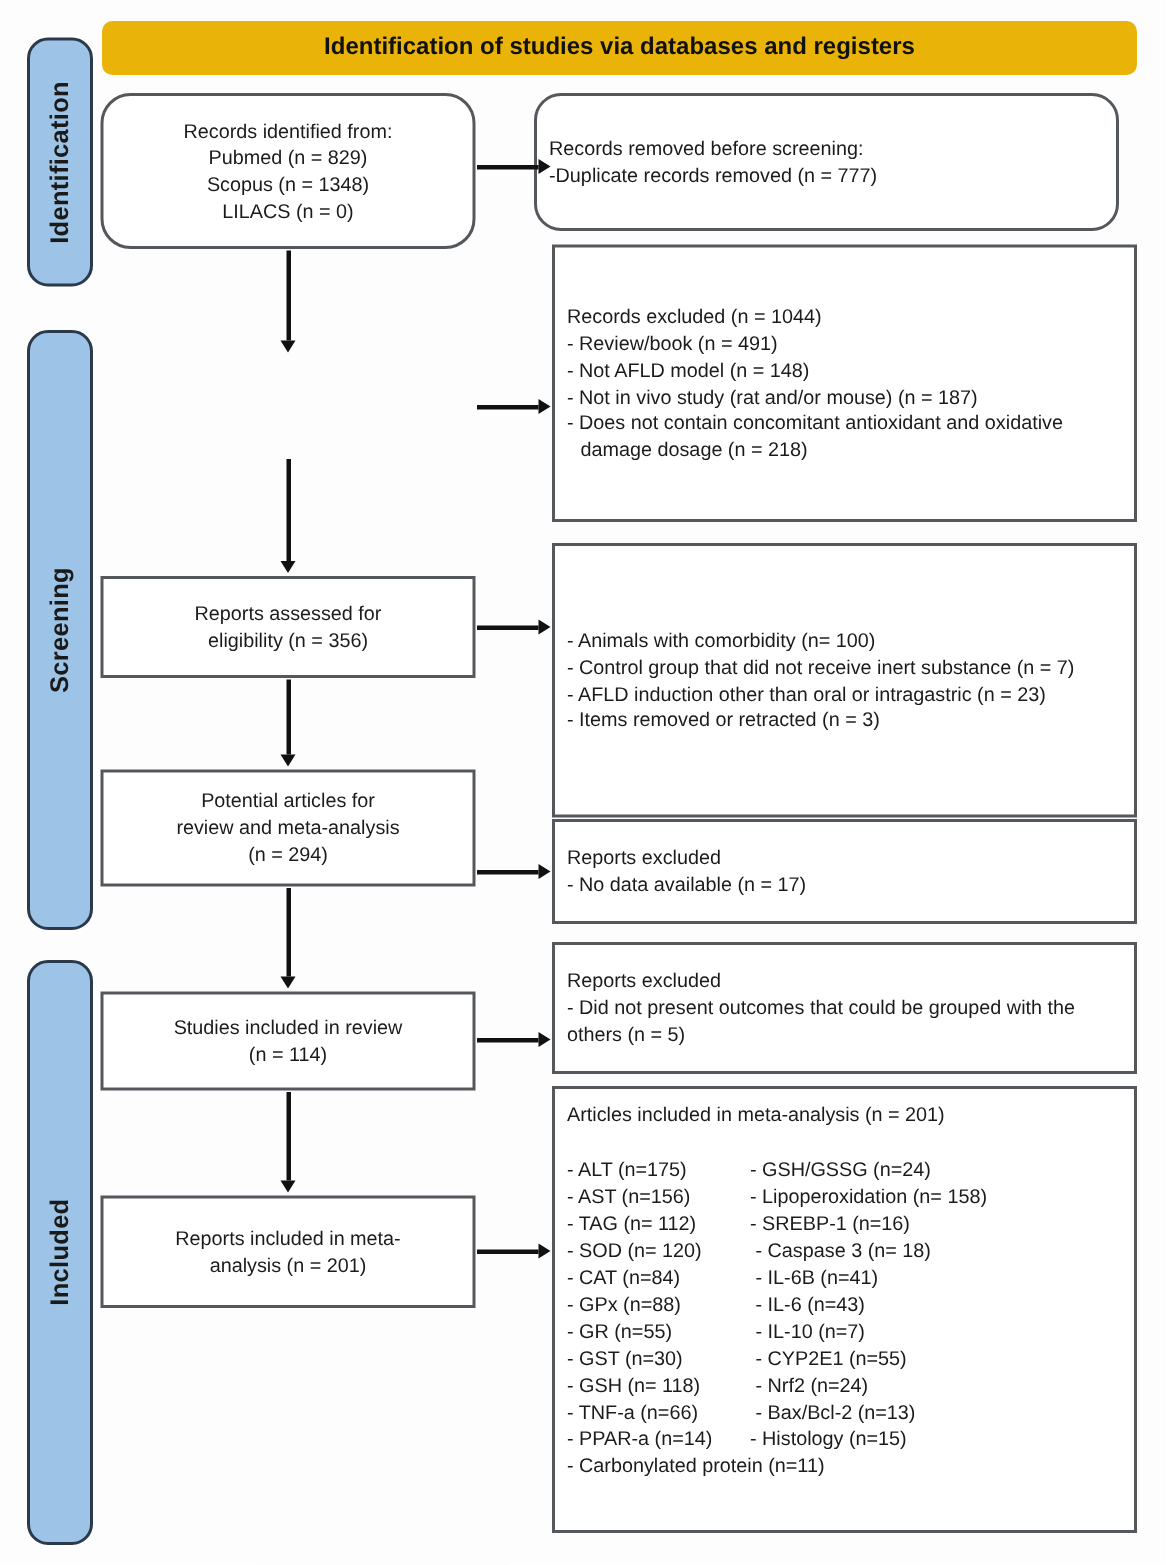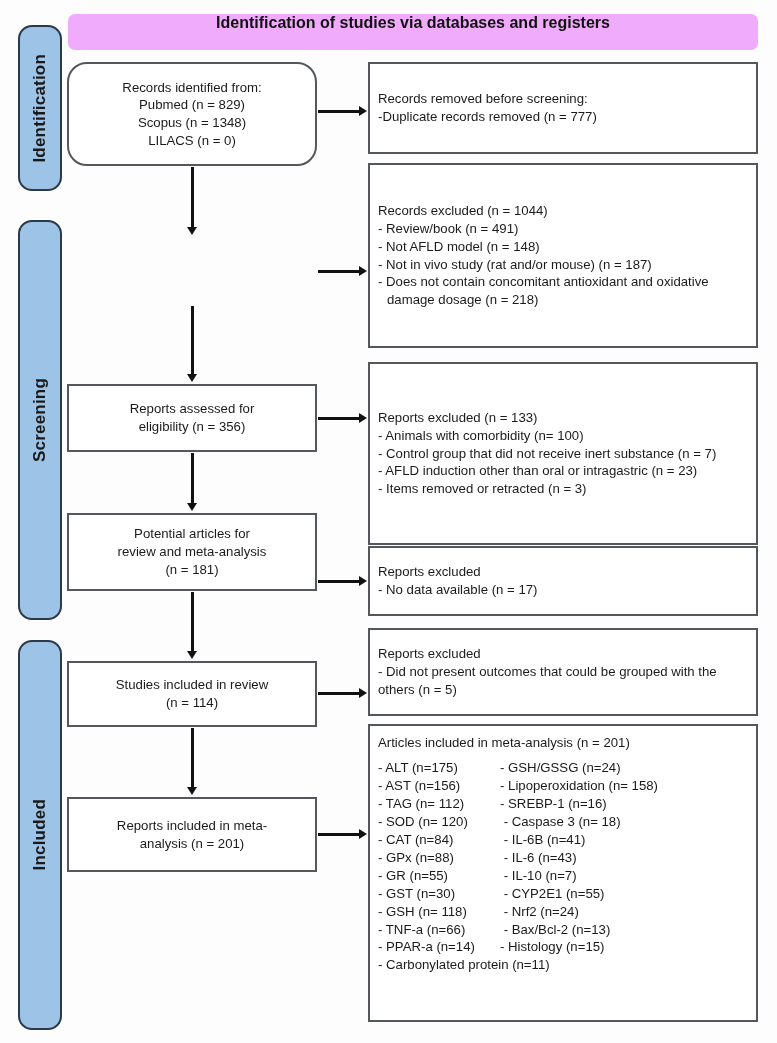--- a/index.html
+++ b/index.html
@@ -41,24 +41,25 @@
     white-space: nowrap;
   }
 
   
   #title-banner {
     position: absolute;
     left: 68px;
     top: 14px;
     width: 690px;
     height: 36px;
-    background: #f0abfc;
+    background: #eab308;
     border-radius: 7px;
     box-sizing: border-box;
     display: flex;
+    align-items: center;
     justify-content: center;
   }
   #title-banner .banner-text {
     font-size: 16px;
     font-weight: bold;
     color: #111111;
   }
 
   
   .flow-box {
@@ -177,66 +178,65 @@
 
 
   <div class="flow-box centered" style="left:67px; top:384px; width:250px; height:68px;">
     <div class="line">Reports assessed for</div>
     <div class="line">eligibility (n = 356)</div>
   </div>
 
   <div class="flow-box centered" style="left:67px; top:513px; width:250px; height:78px;">
     <div class="line">Potential articles for</div>
     <div class="line">review and meta-analysis</div>
-    <div class="line">(n = 181)</div>
+    <div class="line">(n = 294)</div>
   </div>
 
   <div class="flow-box centered" style="left:67px; top:661px; width:250px; height:66px;">
     <div class="line">Studies included in review</div>
     <div class="line">(n = 114)</div>
   </div>
 
   <div class="flow-box centered" style="left:67px; top:797px; width:250px; height:75px;">
     <div class="line">Reports included in meta-</div>
     <div class="line">analysis (n = 201)</div>
   </div>
 
-  <div class="flow-box left-text" style="left:368px; top:62px; width:390px; height:92px;">
+  <div class="flow-box left-text" style="left:356px; top:62px; width:390px; height:92px;border-radius:18px;">
     <div class="line wrap">Records removed before screening:</div>
     <div class="line wrap">-Duplicate records removed (n  = 777)</div>
   </div>
 
   <div class="flow-box left-text" style="left:368px; top:163px; width:390px; height:185px;">
     <div class="line wrap">Records excluded (n =  1044)</div>
     <div class="line wrap bullet">- Review/book (n =  491)</div>
     <div class="line wrap bullet">- Not AFLD model (n =  148)</div>
     <div class="line wrap bullet">- Not in vivo study (rat and/or mouse) (n = 187)</div>
     <div class="line wrap bullet">- Does not contain concomitant antioxidant and oxidative damage dosage (n = 218)</div>
   </div>
 
   <div class="flow-box left-text" style="left:368px; top:362px; width:390px; height:183px;">
-    <div class="line wrap">Reports excluded (n =  133)</div>
     <div class="line wrap bullet">- Animals with comorbidity (n= 100)</div>
     <div class="line wrap bullet">- Control group that did not receive inert substance (n = 7)</div>
     <div class="line wrap bullet">- AFLD induction other than oral or intragastric (n = 23)</div>
     <div class="line wrap bullet">- Items removed or retracted (n = 3)</div>
   </div>
 
   <div class="flow-box left-text" style="left:368px; top:546px; width:390px; height:70px;">
     <div class="line wrap">Reports excluded</div>
     <div class="line wrap">- No data available (n = 17)</div>
   </div>
 
   <div class="flow-box left-text" style="left:368px; top:628px; width:390px; height:88px;">
     <div class="line wrap">Reports excluded</div>
     <div class="line wrap">- Did not present outcomes that could be grouped with the others (n = 5)</div>
   </div>
 
   <div class="flow-box left-text" style="left:368px; top:724px; width:390px; height:298px; justify-content:flex-start; padding-top:8px;">
-    <div class="outcome-span" style="margin-bottom:7px;">Articles included in meta-analysis (n = 201)</div>
+    <div class="outcome-span" style="margin-bottom:19px;">Articles included in meta-analysis (n = 201)</div>
     <div class="outcome-grid" id="outcome-grid">
         <div class="cell">- ALT (n=175)</div>
         <div class="cell">- GSH/GSSG (n=24)</div>
         <div class="cell">- AST (n=156)</div>
         <div class="cell">- Lipoperoxidation (n= 158)</div>
         <div class="cell">- TAG (n= 112)</div>
         <div class="cell">- SREBP-1 (n=16)</div>
         <div class="cell">- SOD (n= 120)</div>
         <div class="cell"> - Caspase 3 (n= 18)</div>
         <div class="cell">- CAT (n=84)</div>

